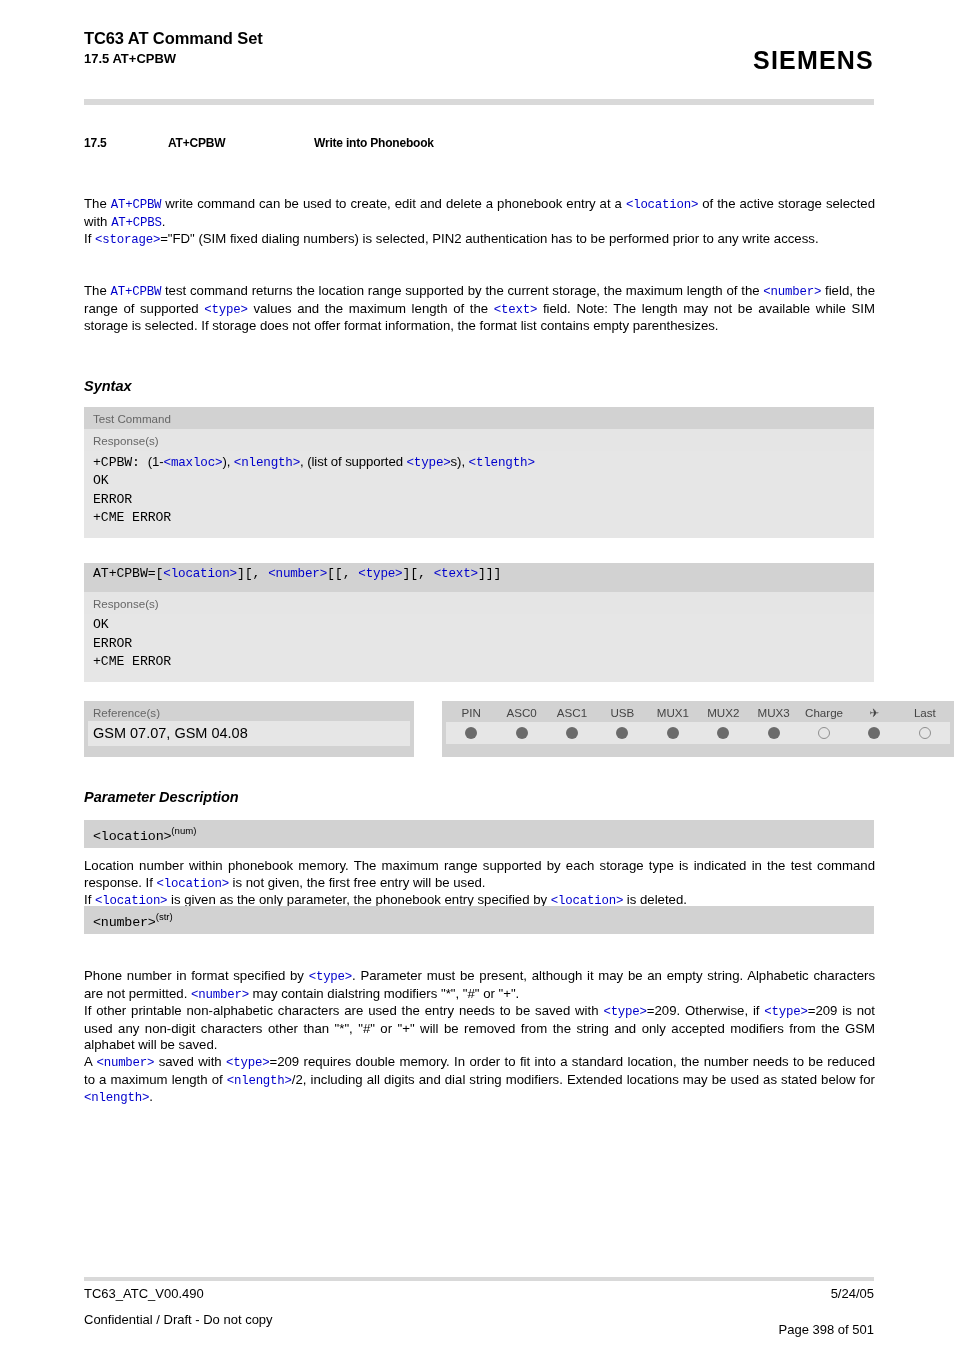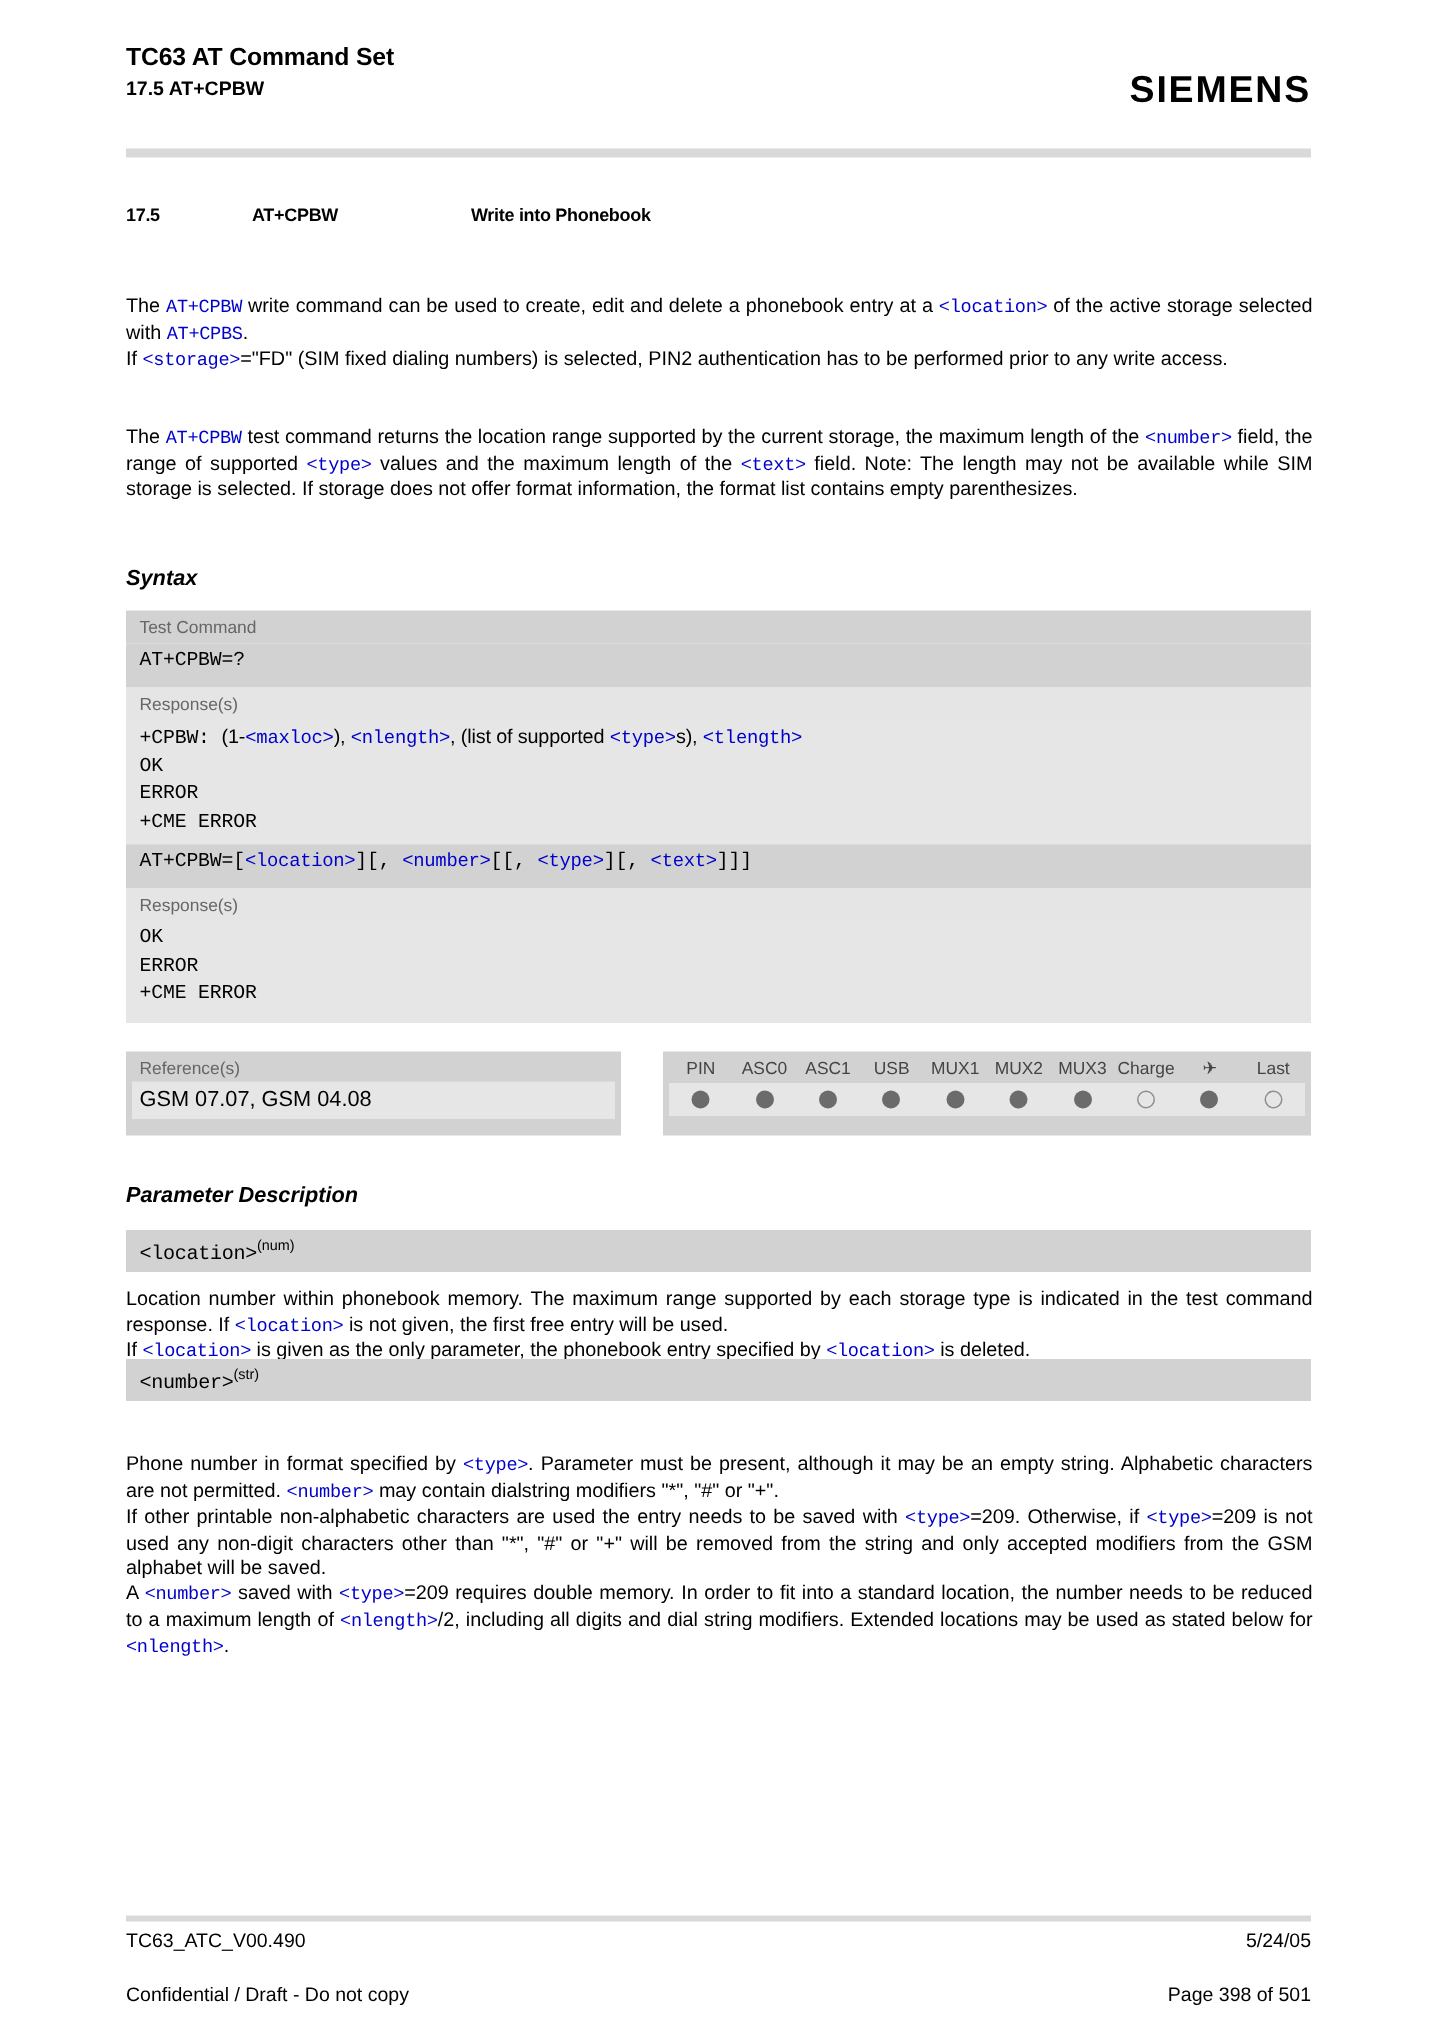--- a/index.html
+++ b/index.html
@@ -106,21 +106,21 @@
     position: absolute; left: 0; top: 0; width: 330px; height: 56px;
     background: #d2d2d2;
   }
   .ref-head { font-size: 11.6px; color: #666666; padding: 5px 9px 2px 9px; }
   .ref-val {
     background: #e6e6e6; margin: 0 4px 0 4px;
     font-size: 14.5px; padding: 3px 5px 4px 5px;
     line-height: 18px;
   }
   .cap-panel {
-    position: absolute; left: 358px; top: 0; width: 432px; height: 56px;
+    position: absolute; left: 358px; top: 0; width: 512px; height: 56px;
     background: #d2d2d2;
   }
   .cap-head { display: flex; padding: 4px 4px 0 4px; }
   .cap-head > div {
     flex: 1; text-align: center;
     font-size: 11.6px; color: #444444; line-height: 15px;
   }
   .cap-dots {
     display: flex; background: #e6e6e6; margin: 2px 4px 0 4px;
     padding: 5px 0 5px 0;
@@ -153,21 +153,21 @@
   
   .ftr-rule {
     position: absolute; left: 84px; top: 1277px; width: 790px; height: 4px;
     background: #d9d9d9;
   }
   .ftr { position: absolute; left: 84px; top: 1286px; width: 790px; font-size: 13px; }
   .ftr-line1 { position: relative; height: 18px; }
   .ftr-doc { position: absolute; left: 0; top: 0; }
   .ftr-page { position: absolute; left: 0; top: 0; width: 790px; text-align: right; margin-top: 36px; }
   .ftr-date { position: absolute; right: 0; top: 0; }
-  .ftr-line2 { margin-top: 18px; }
+  .ftr-line2 { margin-top: 8px; }
 </style>
 </head>
 <body>
 
 <div class="page">
 
   <div class="hdr">
     <div class="hdr-left">
       <div class="hdr-title">TC63 AT Command Set</div>
       <div class="hdr-sub">17.5 AT+CPBW</div>
@@ -187,23 +187,20 @@
   </div>
 
   <div class="para p2">
     <span>The </span><code>AT+CPBW</code><span> test command returns the location range supported by the current storage, the maximum length of the </span><code>&lt;number&gt;</code><span> field, the range of supported </span><code>&lt;type&gt;</code><span> values and the maximum length of the </span><code>&lt;text&gt;</code><span> field. Note: The length may not be available while SIM storage is selected. If storage does not offer format information, the format list contains empty parenthesizes.</span>
   </div>
 
   <div class="ihead syntax">Syntax</div>
 
   <div class="blk test">
     <div class="cmd-head">Test Command</div>
-    <div class="cmd-body">
-      <div class="codeline">AT+CPBW=?</div>
-    </div>
     <div class="resp-head">Response(s)</div>
     <div class="resp-body">
       <div class="codeline">
         <span>+CPBW:</span>
         <span class="sans">(1-</span><code>&lt;maxloc&gt;</code><span class="sans">), </span><code>&lt;nlength&gt;</code><span class="sans">, (list of supported </span><code>&lt;type&gt;</code><span class="sans">s), </span><code>&lt;tlength&gt;</code>
       </div>
       <div class="codeline">OK</div>
       <div class="codeline">ERROR</div>
       <div class="codeline">+CME ERROR</div>
     </div>

